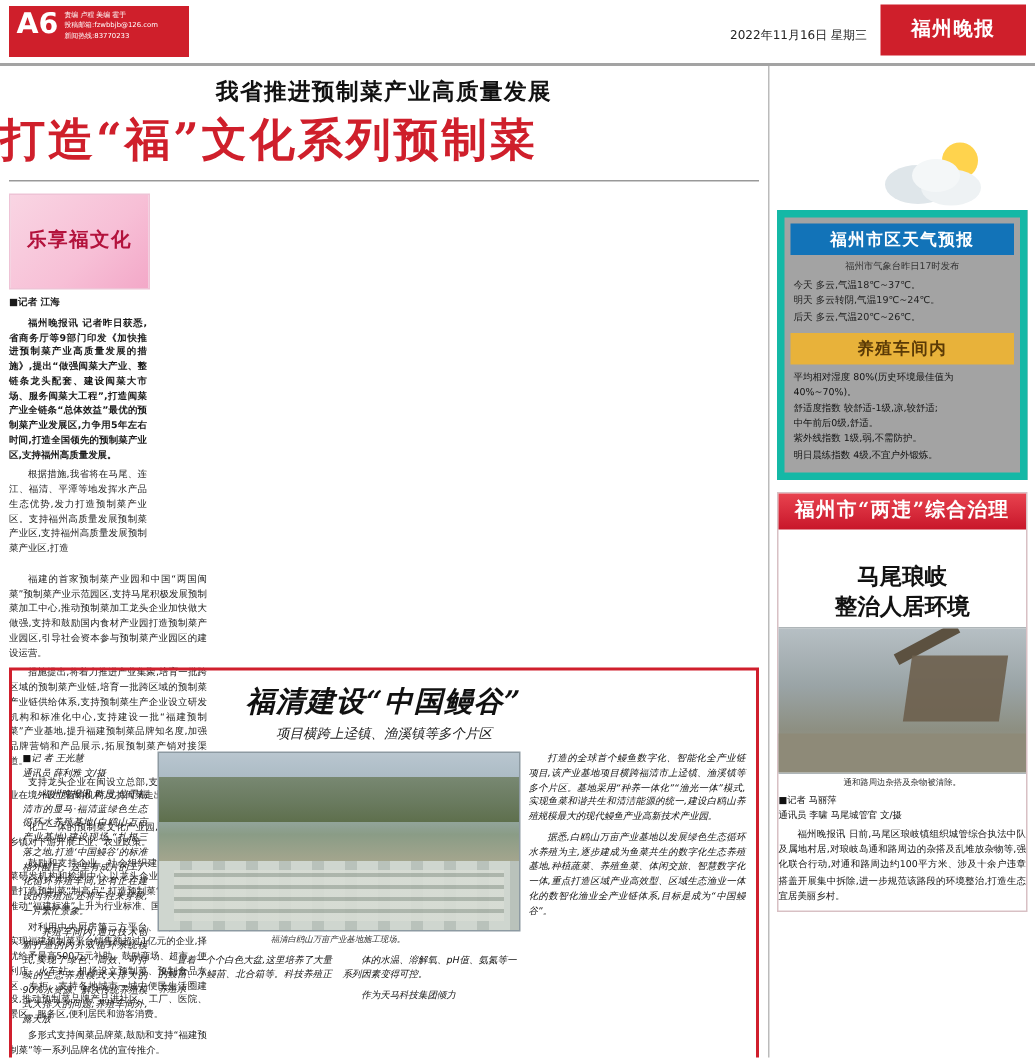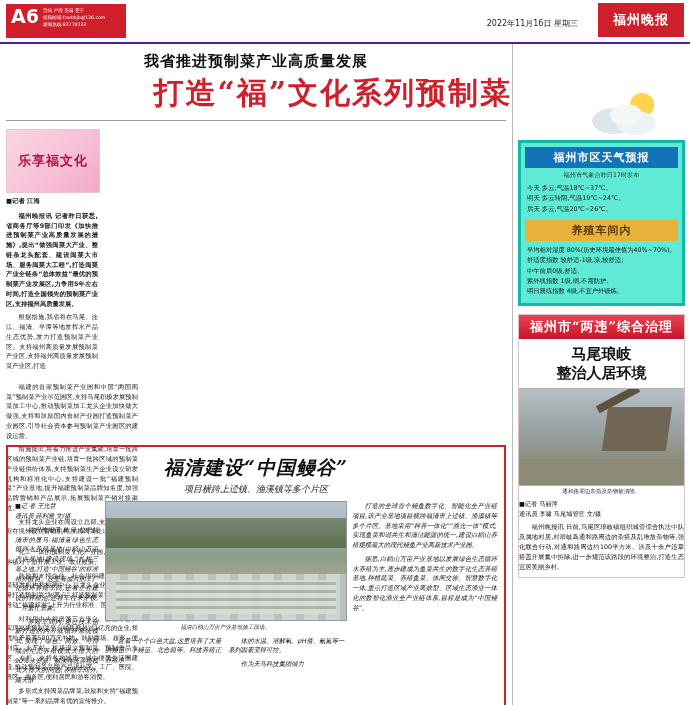--- a/index.html
+++ b/index.html
@@ -7,21 +7,21 @@
     width:690px;height:705px;
     background:#ffffff;
     font-family:"DejaVu Sans","Liberation Sans",sans-serif;
     color:#111;
     overflow:hidden;
   }
   .page{position:relative;width:690px;height:705px;}
 
   
   .masthead{
-    position:relative;height:42px;border-bottom:2px solid #4c1d95;
+    position:relative;height:42px;border-bottom:2px solid #a3a3a3;
   }
   .folio{
     position:absolute;left:6px;top:4px;width:120px;height:34px;
     background:#cf1f2b;color:#fff;
     display:flex;align-items:flex-start;
   }
   .folio .num{
     font-size:19px;font-weight:bold;line-height:1;padding:3px 4px 0 5px;
   }
   .folio .credits{
@@ -29,39 +29,39 @@
   }
   .mast-title{
     position:absolute;left:0;right:0;top:5px;text-align:center;
     font-family:"DejaVu Serif","Liberation Serif",serif;
     font-size:21px;font-weight:bold;letter-spacing:2px;
   }
   .mast-date{
     position:absolute;right:112px;top:18px;font-size:8px;color:#222;
   }
   .mast-logo{
-    position:absolute;right:6px;top:3px;width:86px;height:34px;
+    position:absolute;right:6px;top:3px;width:97px;height:34px;
     background:#cf1f2b;color:#fff;display:flex;align-items:center;justify-content:center;
     font-family:"DejaVu Serif","Liberation Serif",serif;
     font-size:13px;font-weight:bold;letter-spacing:1px;line-height:1.15;text-align:right;
   }
 
   
   .body-area{position:relative;width:690px;height:663px;}
   .left-zone{position:absolute;left:0;top:0;width:512px;height:663px;}
   .right-zone{position:absolute;left:512px;top:0;width:178px;height:663px;
     border-left:1px solid #bbb;box-sizing:border-box;padding:4px 5px;}
 
   
   .lead-sub{
     text-align:center;font-family:"DejaVu Serif","Liberation Serif",serif;
     font-size:15px;font-weight:bold;margin:8px 0 2px;color:#111;letter-spacing:1px;
   }
   .lead-head{
-    text-align:right;font-family:"DejaVu Serif","Liberation Serif",serif;
+    text-align:left;font-family:"DejaVu Serif","Liberation Serif",serif;
     font-size:30px;font-weight:bold;color:#cf1f2b;letter-spacing:2px;
     margin:2px 0 6px;
   }
   .rule{height:1px;background:#999;margin:4px 6px;}
 
   
   .top-cols{
     display:flex;gap:7px;padding:4px 6px 0 6px;box-sizing:border-box;flex-direction:column;
   }
   .col{
@@ -112,21 +112,21 @@
   .photo .water{position:absolute;left:0;bottom:0;width:100%;height:46px;
     background:repeating-linear-gradient(90deg,#cfd6cf 0 14px,#b9c2bb 14px 22px);}
   .photo .ponds{position:absolute;left:10px;bottom:6px;width:220px;height:34px;
     background:repeating-linear-gradient(0deg,#d7dcd4 0 5px,#a9b2a8 5px 8px);opacity:.9;}
   .photo-cap{font-size:5.6px;text-align:center;margin-top:2px;color:#333;}
 
   .fbyline{font-size:6.2px;line-height:1.6;margin-bottom:4px;}
 
   
   .wx-card{
-    position:relative;background:#5eead4;border:3px solid #14b8a6;margin-top:92px;
+    position:relative;background:#a3a3a3;border:5px solid #14b8a6;margin-top:92px;
     padding:4px;box-sizing:border-box;
   }
   .wx-banner{
     background:#1273b8;color:#fff;text-align:center;font-weight:bold;
     font-size:11px;padding:3px 0;letter-spacing:1px;
     font-family:"DejaVu Serif","Liberation Serif",serif;
   }
   .wx-line{font-size:6.2px;text-align:center;margin:3px 0;color:#333;}
   .wx-body{font-size:6.4px;line-height:1.6;color:#222;padding:0 2px;}
   .cloud{
@@ -142,21 +142,21 @@
   .gov-card{
     margin-top:8px;border:1px solid #d8c0c4;box-sizing:border-box;
   }
   .gov-head{
     background:linear-gradient(#e8434f,#c8162a);color:#fff;text-align:center;
     font-family:"DejaVu Serif","Liberation Serif",serif;
     font-size:13px;font-weight:bold;padding:4px 0;line-height:1.25;letter-spacing:1px;
   }
   .gov-title{
     text-align:center;font-family:"DejaVu Serif","Liberation Serif",serif;
-    font-size:15px;font-weight:bold;line-height:1.3;padding:6px 0 4px;
+    font-size:15px;font-weight:bold;line-height:1.3;padding:22px 0 4px;
   }
   .gov-photo{
     width:100%;height:96px;
     background:linear-gradient(#b6bfc4 0%,#9aa4a6 40%,#8d8f82 70%,#9b9a8c 100%);
     position:relative;overflow:hidden;border-top:1px solid #aeb5b8;border-bottom:1px solid #aeb5b8;
   }
   .gov-photo .mach{
     position:absolute;left:52%;top:18px;width:64px;height:44px;background:#6d5f4d;
     transform:skewX(-8deg);opacity:.9;
   }

